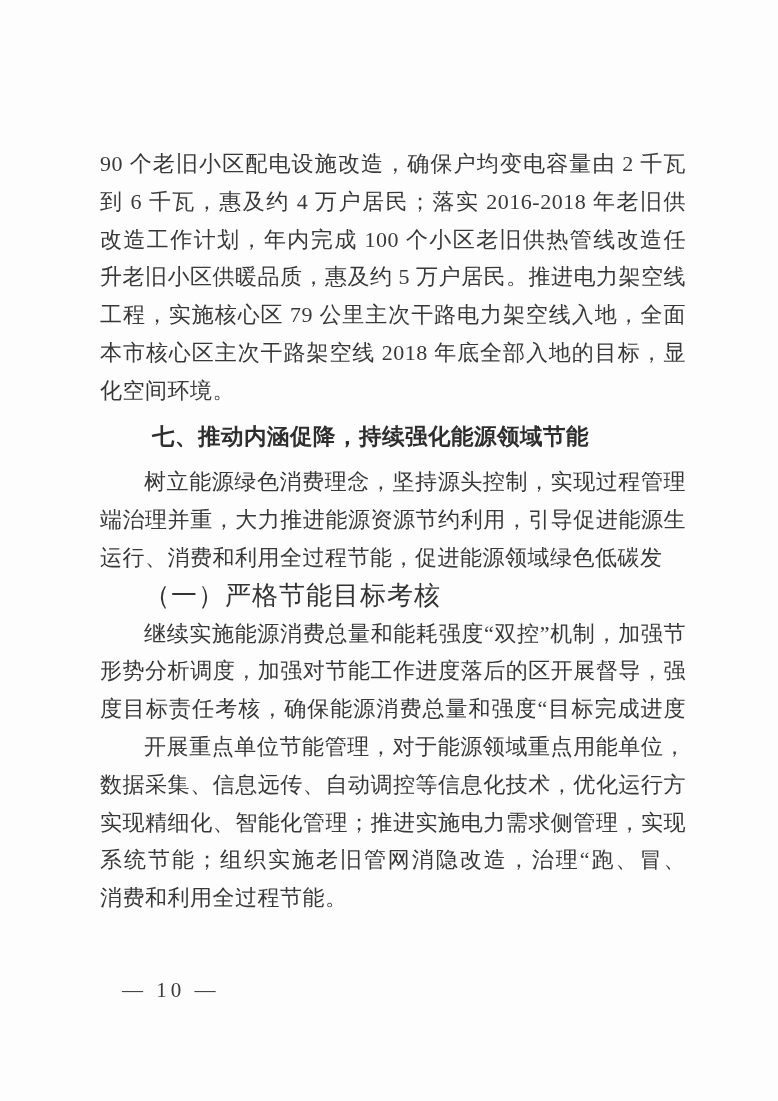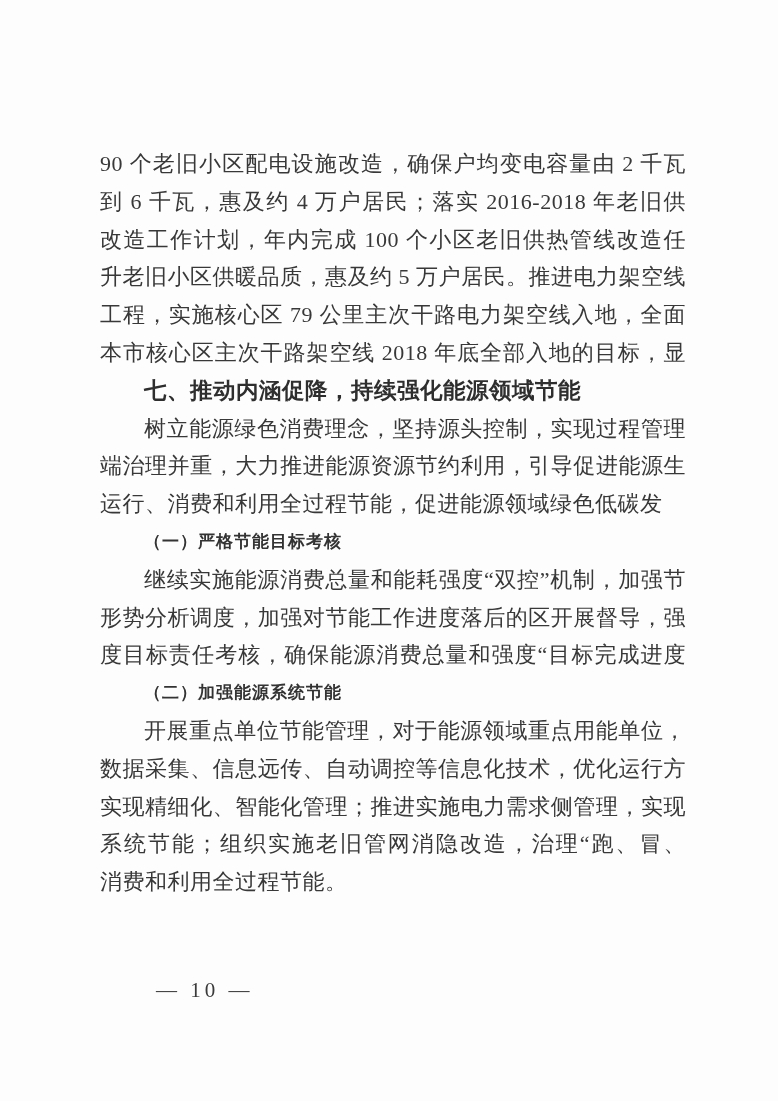--- a/index.html
+++ b/index.html
@@ -47,68 +47,67 @@
     line-height: 37.8px;
     font-size: 22.5px;
     font-weight: 700;
     font-family: "Liberation Sans", "DejaVu Sans", sans-serif;
     color: #2e2e2e;
     letter-spacing: 0.5px;
   }
   .subheading {
     height: 37.8px;
     line-height: 37.8px;
-    font-size: 17px;
-    font-weight: 700;
+    font-size: 26px;
+    font-weight: 400;
     color: #333333;
     letter-spacing: 1px;
   }
   .page-number {
     position: absolute;
     left: 122px;
     top: 978px;
     font-size: 21px;
     letter-spacing: 4px;
     color: #3a3a3a;
     font-family: "Liberation Serif", "DejaVu Serif", serif;
-    margin-left: 34px;
   }
 </style>
 </head>
 <body>
 
 <div class="page">
   <main class="text-column">
 
     <section>
       <div class="line">90 个老旧小区配电设施改造，确保户均变电容量由 2 千瓦提升</div>
       <div class="line">到 6 千瓦，惠及约 4 万户居民；落实 2016-2018 年老旧供热管网</div>
       <div class="line">改造工作计划，年内完成 100 个小区老旧供热管线改造任务，提</div>
       <div class="line">升老旧小区供暖品质，惠及约 5 万户居民。推进电力架空线入地</div>
       <div class="line">工程，实施核心区 79 公里主次干路电力架空线入地，全面完成</div>
       <div class="line">本市核心区主次干路架空线 2018 年底全部入地的目标，显著净</div>
+      <div class="line lastline">化空间环境。</div>
     </section>
 
-    <h2 class="heading indent" style="margin:0;">七、推动内涵促降，持续强化能源领域节能</h2>
+    <h2 class="heading indent" style="margin:8px;">七、推动内涵促降，持续强化能源领域节能</h2>
 
     <section>
       <div class="line indent">树立能源绿色消费理念，坚持源头控制，实现过程管理与末</div>
       <div class="line">端治理并重，大力推进能源资源节约利用，引导促进能源生产、</div>
       <div class="line lastline">运行、消费和利用全过程节能，促进能源领域绿色低碳发展。</div>
     </section>
 
     <h3 class="subheading indent" style="margin:0;">（一）严格节能目标考核</h3>
 
     <section>
       <div class="line indent">继续实施能源消费总量和能耗强度“双控”机制，加强节能</div>
       <div class="line">形势分析调度，加强对节能工作进度落后的区开展督导，强化年</div>
       <div class="line">度目标责任考核，确保能源消费总量和强度“目标完成进度不低</div>
     </section>
 
-    <h3 class="subheading indent" style="margin:0;">（二）加强能源系统节能</h3>
 
     <section>
       <div class="line indent">开展重点单位节能管理，对于能源领域重点用能单位，利用</div>
       <div class="line">数据采集、信息远传、自动调控等信息化技术，优化运行方式，</div>
       <div class="line">实现精细化、智能化管理；推进实施电力需求侧管理，实现电力</div>
       <div class="line">系统节能；组织实施老旧管网消隐改造，治理“跑、冒、滴、漏”，</div>
       <div class="line lastline">消费和利用全过程节能。</div>
     </section>
 
   </main>

